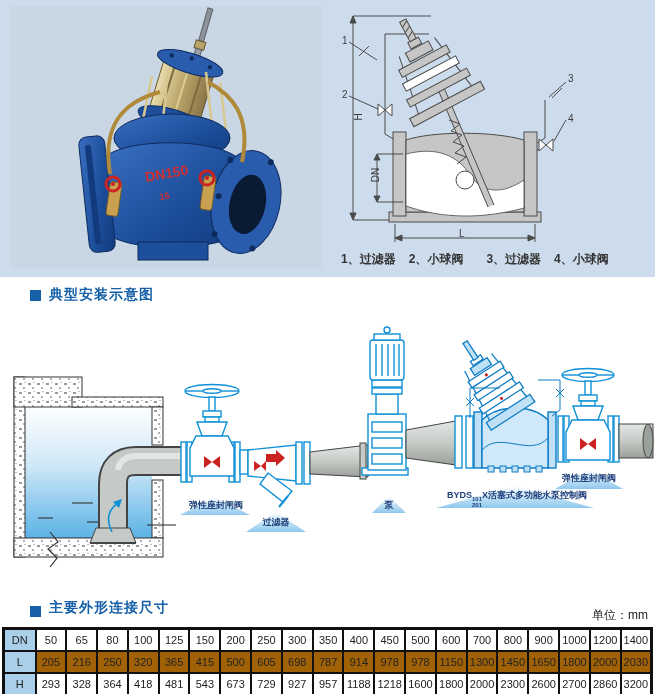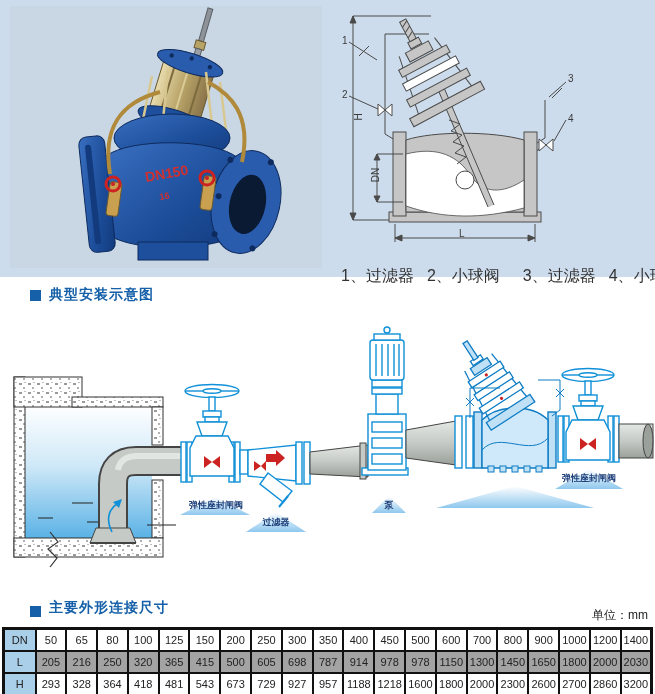--- a/index.html
+++ b/index.html
@@ -6,42 +6,42 @@
   body{
     width:655px;height:694px;position:relative;background:#ffffff;
     font-family:"Liberation Sans","DejaVu Sans",sans-serif;color:#222;overflow:hidden;
   }
   
   .panel-top{position:absolute;left:0;top:0;width:655px;height:277px;background:#cddcec;}
   .photo{position:absolute;left:10px;top:6px;width:312px;height:262px;}
   .drawing{position:absolute;left:333px;top:8px;width:318px;height:240px;}
   .callout{position:absolute;font-size:10px;color:#3a3a3a;line-height:1;}
   .callout.rot{transform:rotate(-90deg);transform-origin:center;}
-  .caption{position:absolute;left:341px;top:266px;width:306px;display:flex;font-size:16px;color:#333;white-space:nowrap;}
+  .caption{position:absolute;left:341px;top:251px;width:306px;display:flex;font-size:12px;color:#333;white-space:nowrap;font-weight:bold;}
   .cap-item{margin-right:13px;}
   .cap-item:nth-child(3){margin-left:10px;}
   
   .sec-header{position:absolute;left:2px;display:flex;align-items:center;gap:8px;
     color:#1560a8;font-weight:bold;font-size:14px;letter-spacing:1px;margin-left:28px;}
   .sec-header .sq{width:11px;height:11px;background:#1560a8;flex:0 0 auto;}
   #hdr1{top:286px;}
   #hdr2{top:599px;align-items:flex-end;}
   .unit{position:absolute;right:7px;top:607px;font-size:12px;color:#222;}
   
   .diagram{position:absolute;left:0;top:318px;width:655px;height:258px;}
   .diagram svg{position:absolute;left:0;top:0;}
   .dlabel{position:absolute;font-size:9px;font-weight:bold;color:#1d3f7a;text-align:center;line-height:1.1;white-space:nowrap;}
   .stack{display:inline-flex;flex-direction:column;font-size:6px;line-height:6px;vertical-align:-3px;}
   
   .dim-table{position:absolute;left:2px;top:627px;width:651px;border-collapse:collapse;
     table-layout:fixed;font-size:11px;border:3px solid #111;}
   .dim-table td,.dim-table th{border:2px solid #111;text-align:center;height:18px;padding:1px 0;
     font-weight:normal;color:#222;overflow:hidden;}
   .dim-table th.hdr{background:#aacfe8;}
-  .dim-table tr:nth-child(2) td{background:#a3a3a3;}
+  .dim-table tr:nth-child(2) td{background:#a16207;}
 </style>
 </head>
 <body>
 
 <div class="panel-top">
 
   <div class="photo">
     <svg width="312" height="262" viewBox="0 0 312 262">
       <defs>
         <linearGradient id="bodyG" x1="0" y1="0" x2="1" y2="1">
@@ -413,20 +413,26 @@
       <polygon points="276,194 246,214 306,214"></polygon>
       <polygon points="389,178 372,195 406,195"></polygon>
       <polygon points="515,168 436,190 594,190"></polygon>
       <polygon points="589,151 555,171 623,171"></polygon>
     </g>
   </svg>
 
   <div class="dlabel" style="left:178px;top:183px;width:76px;">弹性座封闸阀</div>
   <div class="dlabel" style="left:246px;top:200px;width:60px;">过滤器</div>
   <div class="dlabel" style="left:372px;top:183px;width:34px;">泵</div>
+  <div class="dlabel" style="left:436px;top:173px;width:162px;">
+    <span>BYDS</span><span class="stack">
+        <span>101</span>
+        <span>201</span>
+      </span><span>X活塞式多功能水泵控制阀</span>
+  </div>
   <div class="dlabel" style="left:551px;top:156px;width:76px;">弹性座封闸阀</div>
 </div>
 
 <div class="sec-header" id="hdr2">
   <span class="sq"></span>
   <span>主要外形连接尺寸</span>
 </div>
 <div class="unit">单位：mm</div>
 
 <table class="dim-table" id="dim-table">

